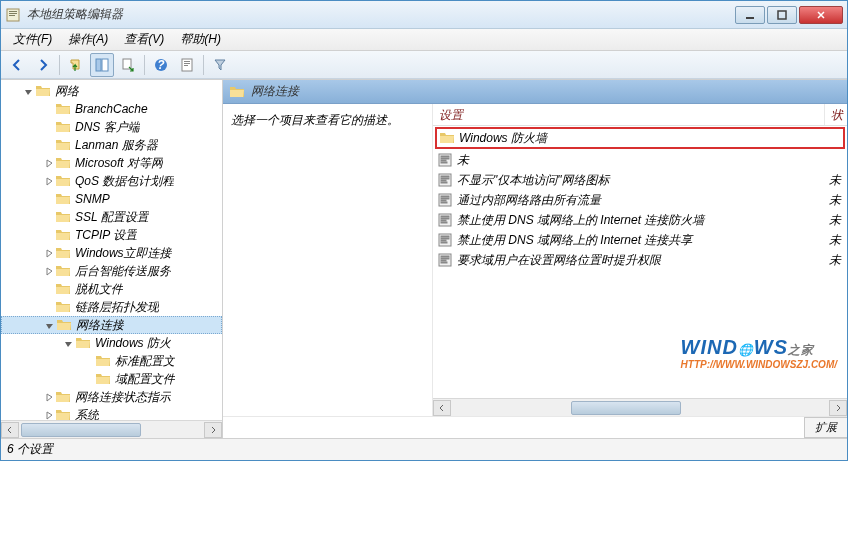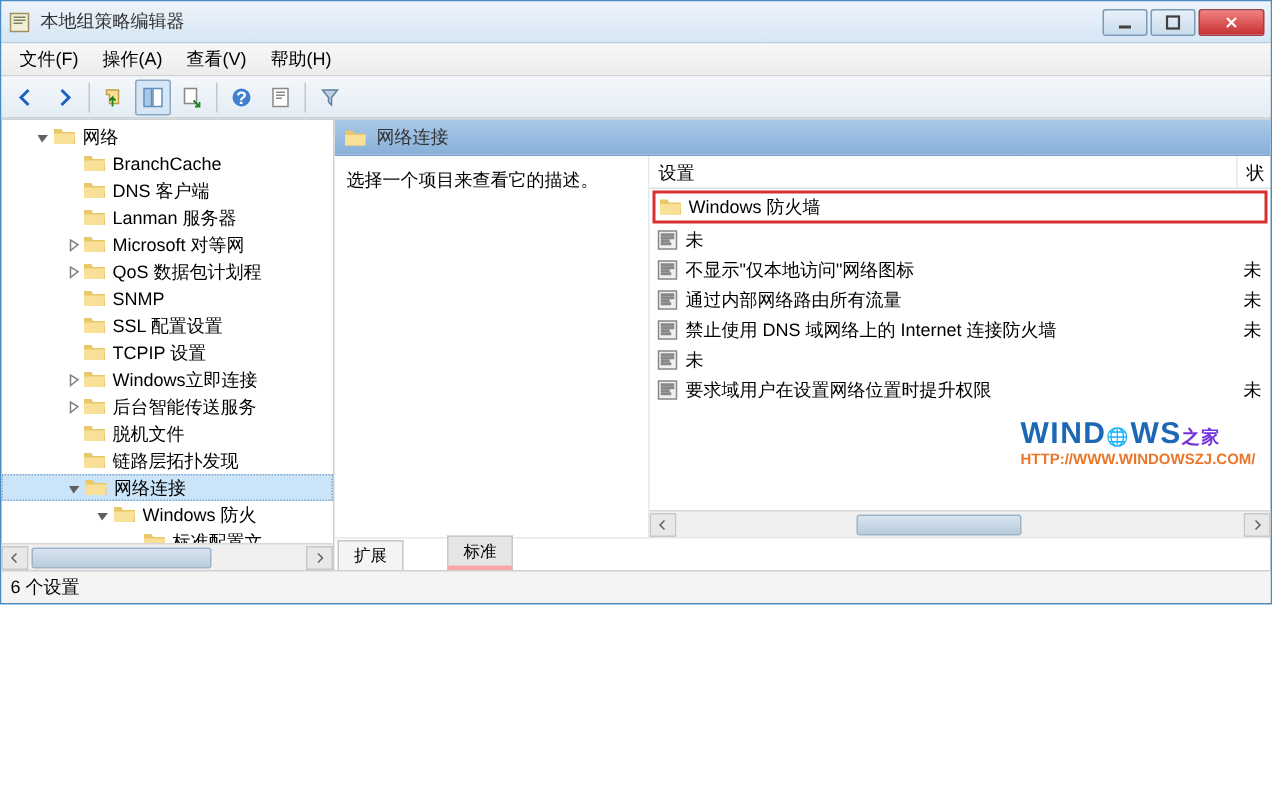--- a/index.html
+++ b/index.html
@@ -1,18 +1,18 @@
 <!DOCTYPE html>
 <html><head>
 <meta charset="utf-8">
 <style>
 * { box-sizing: border-box; margin: 0; padding: 0; font-family: "Microsoft YaHei", "Segoe UI", Tahoma, sans-serif; font-size: 12px; }
 body { background: #fff; width: 848px; height: 537px; overflow: hidden; }
 
-.window { width: 848px; height: 403px; border: 1px solid #4a8cc2; display: flex; flex-direction: column; background: #fff; }
+.window { width: 848px; height: 461px; border: 1px solid #4a8cc2; display: flex; flex-direction: column; background: #fff; font-style: italic; }
 
 .titlebar { height: 28px; background: linear-gradient(#eef4fa, #d6e6f5); display: flex; align-items: center; padding: 0 4px; border-bottom: 1px solid #b8ccdc; }
 .titlebar .icon { width: 16px; height: 16px; margin-right: 6px; }
 .titlebar .title { flex: 1; color: #333; }
 .winbtns { display: flex; gap: 2px; }
 .winbtn { width: 30px; height: 18px; border: 1px solid #7a9cb8; border-radius: 2px; display: flex; align-items: center; justify-content: center; cursor: pointer; }
 .winbtn.min, .winbtn.max { background: linear-gradient(#e8f0f8, #c8dcec); }
 .winbtn.close { background: linear-gradient(#f08080, #c83232); border-color: #a04040; width: 44px; }
 .winbtn svg { width: 10px; height: 10px; }
 
@@ -36,31 +36,31 @@
 .foldericon { width: 16px; height: 14px; margin-right: 4px; flex-shrink: 0; }
 .tnode .label { overflow: hidden; }
 
 .detailpane { flex: 1; display: flex; flex-direction: column; overflow: hidden; }
 .dheader { height: 24px; background: linear-gradient(#a8c8e8, #88b0d8); display: flex; align-items: center; padding: 0 6px; color: #333; border-bottom: 1px solid #7aa0c8; }
 .dheader .foldericon { margin-right: 6px; }
 .dbody { flex: 1; display: flex; overflow: hidden; }
 .descpane { width: 210px; padding: 8px; border-right: 1px solid #e8e8e8; }
 .listpane { flex: 1; display: flex; flex-direction: column; overflow: hidden; }
 .listheader { height: 22px; display: flex; border-bottom: 1px solid #e0e0e0; background: #fff; }
-.lhcell { padding: 3px 6px; border-right: 1px solid #e8e8e8; color: #000000; }
+.lhcell { padding: 3px 6px; border-right: 1px solid #e8e8e8; color: #7f1d1d; }
 .lhcell.c1 { flex: 1; }
 .lhcell.c2 { width: 22px; border-right: none; }
 .listbody { flex: 1; overflow: hidden; position: relative; }
 .lrow { display: flex; align-items: center; height: 20px; padding: 0 4px; cursor: pointer; }
 .lrow.highlighted { border: 2px solid #d83030; margin: 1px 2px; padding: 0 2px; height: 22px; }
 .licon { width: 16px; height: 16px; margin-right: 4px; flex-shrink: 0; display: flex; align-items: center; justify-content: center; }
 .lrow .label { flex: 1; white-space: nowrap; overflow: hidden; }
 .lrow .state { width: 14px; text-align: left; }
 
-.tabbar { height: 22px; display: flex; align-items: center; padding-left: 2px; border-top: 1px solid #e8e8e8; }
+.tabbar { height: 22px; display: flex; align-items: flex-end; padding-left: 2px; border-top: 1px solid #e8e8e8; flex-direction: column; }
 .tab { padding: 2px 10px; border: 1px solid #c8c8c8; border-bottom: none; background: #f4f4f4; cursor: pointer; margin-right: -1px; font-size: 11px; }
 .tab.active { background: #e5e5e5; border-bottom: 5px solid #fca5a5; position: relative; z-index: 1; margin-left: 30px; }
 
 .hscroll { height: 18px; background: #f0f0f0; border-top: 1px solid #d8d8d8; display: flex; align-items: center; position: relative; }
 .hscroll .track { flex: 1; height: 16px; background: #f0f0f0; position: relative; }
 .hscroll .thumb { position: absolute; height: 14px; top: 1px; background: linear-gradient(#d8e4f0, #b8ccdc); border: 1px solid #a0b4c8; border-radius: 2px; }
 .hscroll .arr { width: 18px; height: 16px; display: flex; align-items: center; justify-content: center; background: #e8e8e8; border: 1px solid #c8c8c8; cursor: pointer; }
 
 .statusbar { height: 22px; border-top: 1px solid #d0d0d0; display: flex; align-items: center; padding: 0 6px; background: #f4f4f4; }
 
@@ -321,20 +321,28 @@
               <span class="label">Windows 防火</span>
             </div>
             <div class="tnode" style="padding-left:80px">
               <span class="expander"></span>
               <span class="foldericon"><svg class="folder" viewBox="0 0 16 14">
                   <path class="back" d="M1 2 L6 2 L7 4 L15 4 L15 12 L1 12 Z"></path>
                   <path class="front" d="M1 5 L15 5 L14 12 L1 12 Z"></path>
                 </svg></span>
               <span class="label">标准配置文</span>
             </div>
+            <div class="tnode" style="padding-left:80px">
+              <span class="expander"></span>
+              <span class="foldericon"><svg class="folder" viewBox="0 0 16 14">
+                  <path class="back" d="M1 2 L6 2 L7 4 L15 4 L15 12 L1 12 Z"></path>
+                  <path class="front" d="M1 5 L15 5 L14 12 L1 12 Z"></path>
+                </svg></span>
+              <span class="label">域配置文件</span>
+            </div>
             <div class="tnode" style="padding-left:40px">
               <span class="expander">
                 <svg viewBox="0 0 9 9">
                   <path d="M3 1 L3 8 L8 4 Z" fill="none" stroke="#808080"></path>
                 </svg>
               </span>
               <span class="foldericon"><svg class="folder" viewBox="0 0 16 14">
                   <path class="back" d="M1 2 L6 2 L7 4 L15 4 L15 12 L1 12 Z"></path>
                   <path class="front" d="M1 5 L15 5 L14 12 L1 12 Z"></path>
                 </svg></span>
@@ -461,37 +469,38 @@
               <div class="lrow">
                 <span class="licon">
                   <svg class="setting" viewBox="0 0 16 16">
                     <rect x="2" y="2" width="12" height="12" stroke-width="1"></rect>
                     <rect x="4" y="4" width="8" height="1" fill="#888"></rect>
                     <rect x="4" y="6" width="8" height="1" fill="#888"></rect>
                     <rect x="4" y="8" width="5" height="1" fill="#888"></rect>
                     <rect x="4" y="10" width="6" height="1" fill="#888"></rect>
                   </svg>
                 </span>
+                <span class="label">禁止使用 DNS 域网络上的 Internet 连接共享</span>
                 <span class="state">未</span>
               </div>
               <div class="lrow">
                 <span class="licon">
                   <svg class="setting" viewBox="0 0 16 16">
                     <rect x="2" y="2" width="12" height="12" stroke-width="1"></rect>
                     <rect x="4" y="4" width="8" height="1" fill="#888"></rect>
                     <rect x="4" y="6" width="8" height="1" fill="#888"></rect>
                     <rect x="4" y="8" width="5" height="1" fill="#888"></rect>
                     <rect x="4" y="10" width="6" height="1" fill="#888"></rect>
                   </svg>
                 </span>
                 <span class="label">要求域用户在设置网络位置时提升权限</span>
                 <span class="state">未</span>
               </div>
             <div class="watermark">
-              <div class="big">WIND<span class="o">🌐</span>WS<span style="color:#6d28d9">之家</span></div>
+              <div class="big">WIND<span class="o">🌐</span>WS<span style="color:#737373">之家</span></div>
               <div class="small">HTTP://WWW.WINDOWSZJ.COM/</div>
             </div>
           </div>
           <div class="hscroll">
             <div class="arr">
                 <svg width="8" height="8" viewBox="0 0 8 8">
                   <path d="M5 1 L2 4 L5 7" fill="none" stroke="#606060"></path>
                 </svg>
               </div>
             <div class="track">

